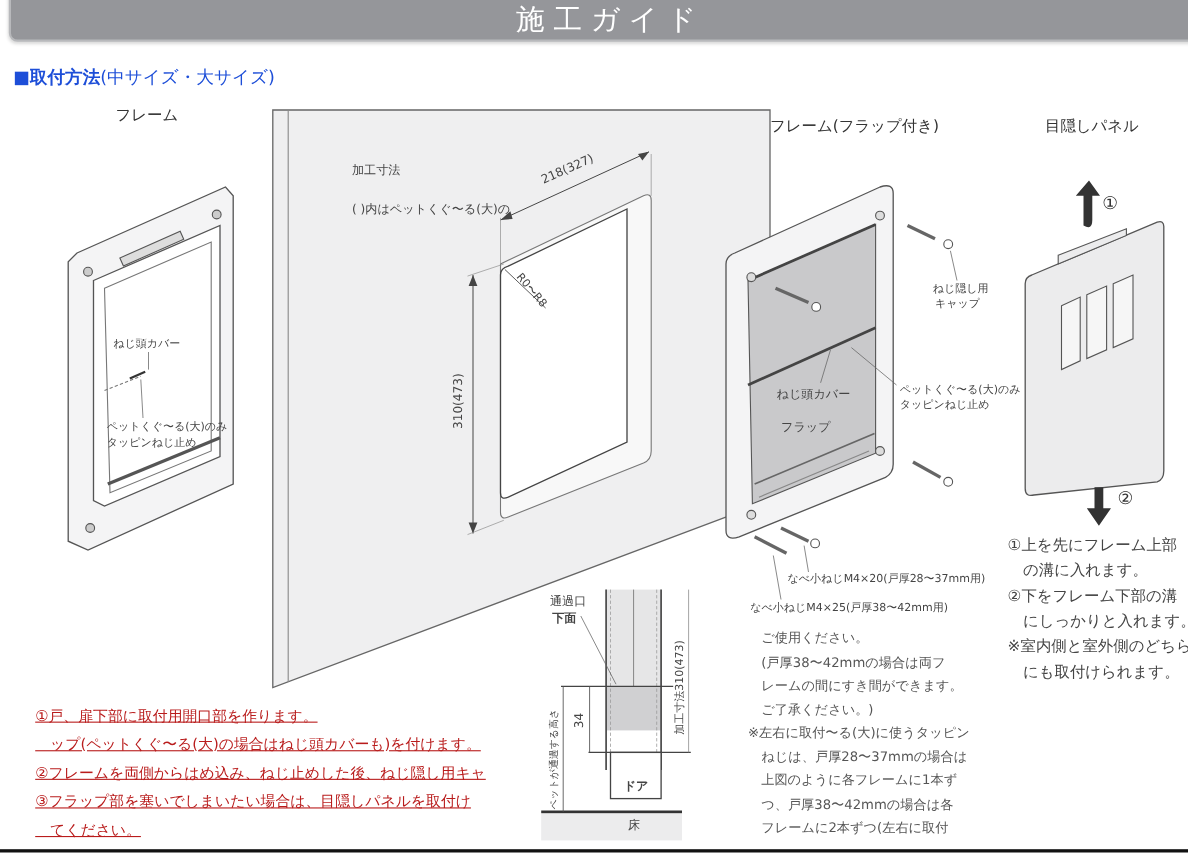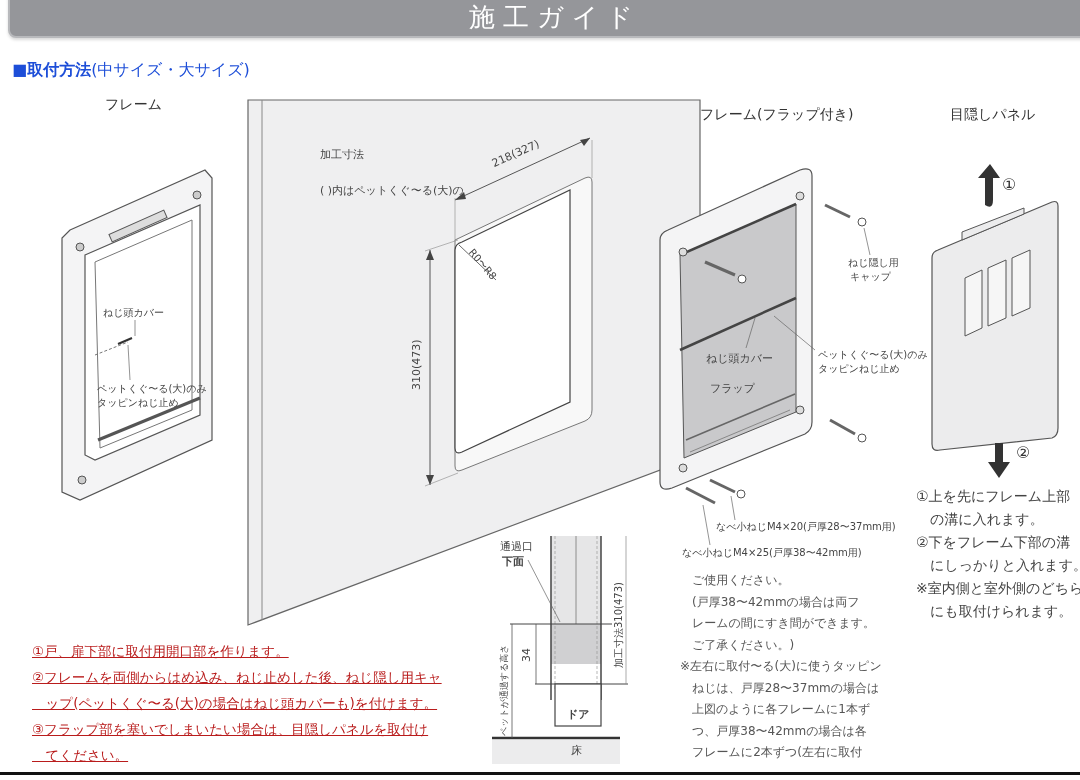--- a/index.html
+++ b/index.html
@@ -172,22 +172,22 @@
 <div class="small" style="left:500px; top:540px; font-size:11px;">通過口</div>
 <div class="small" style="left:502px; top:555px; font-size:11px;font-weight:bold;">下面</div>
 <div class="small" style="left:520px; top:662px; font-size:11px; transform:rotate(-90deg); transform-origin:left top;">34</div>
 <div class="small" style="left:612px; top:668px; font-size:10px; transform:rotate(-90deg); transform-origin:left top;">加工寸法310(473)</div>
 <div class="small" style="left:497px; top:736px; font-size:9px; transform:rotate(-90deg); transform-origin:left top;">ペットが通過する高さ</div>
 <div class="small" style="left:567px; top:708px; font-size:11px;font-weight:bold;">ドア</div>
 <div class="small" style="left:571px; top:744px; font-size:11px;">床</div>
 
 <div class="steps" style="left:32px; top:638px;">
   <div>①戸、扉下部に取付用開口部を作ります。</div>
+  <div>　ップ(ペットくぐ〜る(大)の場合はねじ頭カバーも)を付けます。</div>
   <div>②フレームを両側からはめ込み、ねじ止めした後、ねじ隠し用キャ</div>
-  <div>　ップ(ペットくぐ〜る(大)の場合はねじ頭カバーも)を付けます。</div>
   <div>③フラップ部を塞いでしまいたい場合は、目隠しパネルを取付け</div>
   <div>　てください。</div>
 </div>
 
 <div class="note" style="left:680px; top:570px;">
   <div>　ご使用ください。</div>
   <div>　(戸厚38〜42mmの場合は両フ</div>
   <div>　レームの間にすき間ができます。</div>
   <div>　ご了承ください。)</div>
   <div>※左右に取付〜る(大)に使うタッピン</div>

